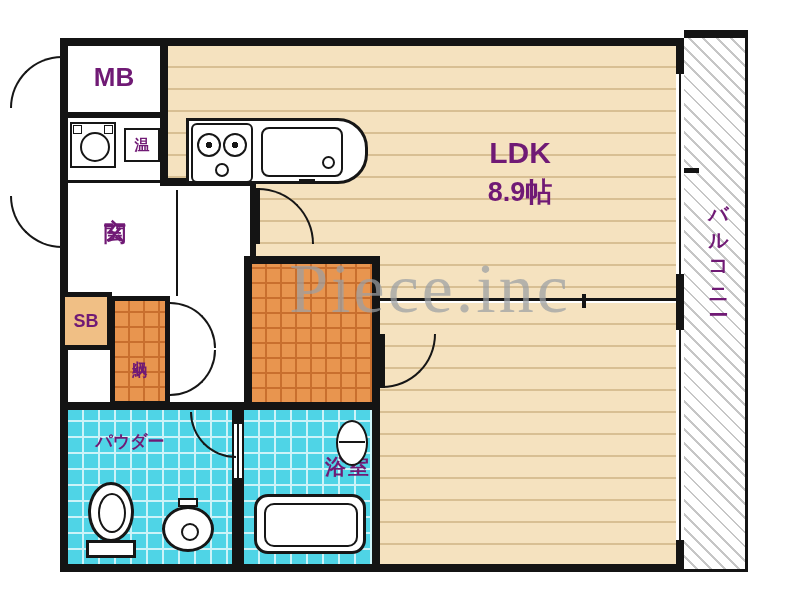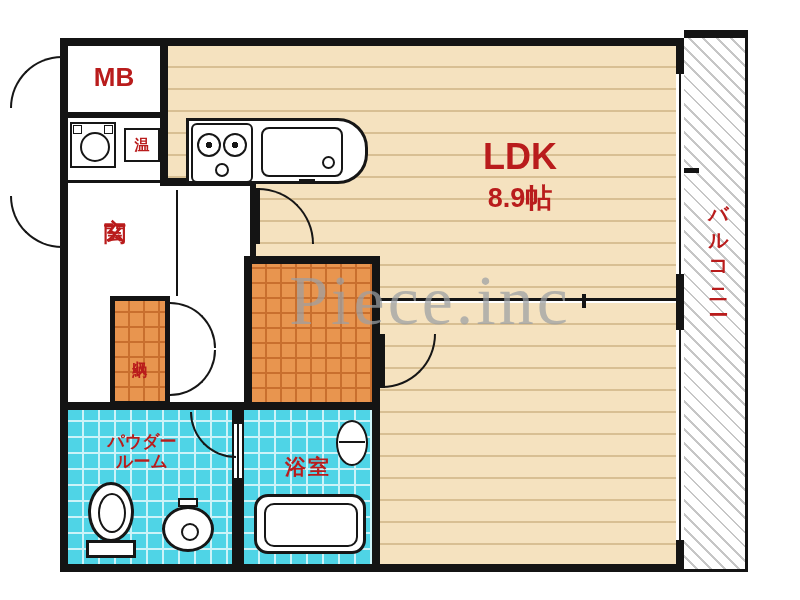--- a/index.html
+++ b/index.html
@@ -11,21 +11,21 @@
   .whitearea{position:absolute;background:#fff;z-index:2;}
   .grid-orange{position:absolute;z-index:3;background-color:var(--closet_fill,#e8954f);
     background-image:repeating-linear-gradient(0deg,transparent 0 13px,var(--closet_line,#c96f2e) 13px 15px),
                      repeating-linear-gradient(90deg,transparent 0 13px,var(--closet_line,#c96f2e) 13px 15px);}
   .grid-cyan{position:absolute;z-index:2;background-color:var(--wet_fill,#4fd4e6);
     background-image:repeating-linear-gradient(0deg,transparent 0 14px,var(--wet_line,#cdf3f8) 14px 16px),
                      repeating-linear-gradient(90deg,transparent 0 14px,var(--wet_line,#cdf3f8) 14px 16px);}
   .balcony{position:absolute;z-index:1;background:repeating-linear-gradient(45deg,#fff 0 8px,var(--hatch_line,#c6c6c6) 8px 10px);
     border-top:8px solid var(--wall,#141414);border-right:3px solid var(--wall,#141414);border-bottom:3px solid var(--wall,#141414);}
   .window{position:absolute;z-index:4;background:linear-gradient(90deg,#fff 0 3px,var(--wall,#141414) 3px 5px,#fff 5px 8px);}
-  .lbl{position:absolute;z-index:5;font-weight:bold;color:#b91c1c;line-height:1.15;}
+  .lbl{position:absolute;z-index:5;font-weight:bold;color:#701a75;line-height:1.15;}
   .vtext{writing-mode:vertical-rl;text-orientation:upright;}
   .arc{position:absolute;z-index:5;border:0 solid #161616;}
   .arc.tl{border-top-width:2px;border-left-width:2px;border-top-left-radius:100% 100%;}
   .arc.tr{border-top-width:2px;border-right-width:2px;border-top-right-radius:100% 100%;}
   .arc.bl{border-bottom-width:2px;border-left-width:2px;border-bottom-left-radius:100% 100%;}
   .arc.br{border-bottom-width:2px;border-right-width:2px;border-bottom-right-radius:100% 100%;}
   .icon{position:absolute;z-index:5;background:#fff;border:2px solid #161616;box-sizing:border-box;}
   .flexc{display:flex;align-items:center;justify-content:center;}
   .watermark{position:absolute;z-index:6;font-family:"Liberation Serif",serif;
     color:var(--watermark,#9ca0a4);opacity:.72;font-size:70px;letter-spacing:3px;line-height:1;pointer-events:none;}
@@ -62,20 +62,23 @@
   <div class="wall" style="left:238px;top:402px;width:142px;height:8px;"></div>
   <div class="wall" style="left:60px;top:402px;width:184px;height:8px;"></div>
   <div class="wall" style="left:232px;top:402px;width:12px;height:162px;"></div>
   <div class="window" style="left:234px;top:424px;width:8px;height:54px;z-index:4;"></div>
   <div class="wall" style="left:378px;top:298px;width:298px;height:3px;"></div>
   <div class="wall" style="left:582px;top:294px;width:4px;height:14px;"></div>
   <div class="wall" style="left:176px;top:190px;width:2px;height:106px;z-index:3;"></div>
 
   <div class="grid-orange" style="left:252px;top:264px;width:120px;height:138px;"></div>
   <div class="boxed grid-orange" style="left:110px;top:296px;width:60px;height:110px;"></div>
+  <div class="boxed flexc" style="left:60px;top:292px;width:52px;height:58px;background:var(--shoe_box_fill,#f0bf85);z-index:4;">
+     <span class="lbl" style="position:static;font-size:18px;">SB</span>
+  </div>
   <div class="grid-cyan" style="left:68px;top:410px;width:164px;height:154px;"></div>
   <div class="grid-cyan" style="left:244px;top:410px;width:128px;height:154px;"></div>
 
   <div class="lbl flexc" style="left:66px;top:44px;width:96px;height:68px;font-size:26px;">MB</div>
   <div class="icon" style="left:70px;top:122px;width:46px;height:46px;">
     <div style="position:absolute;left:8px;top:8px;width:26px;height:26px;border:2px solid #161616;border-radius:50%;"></div>
     <div style="position:absolute;left:1px;top:1px;width:7px;height:7px;border:1px solid #161616;"></div>
     <div style="position:absolute;right:1px;top:1px;width:7px;height:7px;border:1px solid #161616;"></div>
   </div>
   <div class="icon flexc" style="left:124px;top:128px;width:36px;height:34px;">
@@ -92,53 +95,52 @@
       <div style="position:absolute;left:22px;top:38px;width:10px;height:10px;border:2px solid #161616;border-radius:50%;"></div>
     </div>
     <div style="position:absolute;left:72px;top:6px;width:78px;height:46px;border:2px solid #161616;border-radius:8px;">
       <div style="position:absolute;right:6px;bottom:6px;width:9px;height:9px;border:2px solid #161616;border-radius:50%;"></div>
     </div>
     <div style="position:absolute;left:110px;bottom:-3px;width:16px;height:5px;background:#161616;"></div>
   </div>
 
 
   <div class="lbl" style="left:420px;top:136px;width:200px;text-align:center;">
-    <div style="font-size:36px;">LDK</div>
+    <div style="font-size:30px;">LDK</div>
     <div style="font-size:27px;margin-top:6px;">8.9帖</div>
   </div>
 
   <div class="lbl" style="left:420px;top:412px;width:200px;text-align:center;">
   </div>
 
-  <div class="lbl" style="left:80px;top:432px;width:124px;text-align:center;font-size:17px;">
+  <div class="lbl" style="left:68px;top:432px;width:124px;text-align:center;font-size:17px;">
     <div>パウダー</div>
-    <div>ルーム</div>
   </div>
   <div class="icon" style="left:88px;top:482px;width:46px;height:60px;border-radius:50%;border-width:3px;">
     <div style="position:absolute;left:7px;top:8px;width:24px;height:36px;border:2px solid #161616;border-radius:50%;"></div>
   </div>
   <div class="icon" style="left:86px;top:540px;width:50px;height:18px;border-width:3px;"></div>
   <div class="icon" style="left:162px;top:506px;width:52px;height:46px;border-radius:50%;border-width:3px;">
     <div style="position:absolute;left:16px;top:14px;width:14px;height:14px;border:2px solid #161616;border-radius:50%;"></div>
   </div>
   <div class="icon" style="left:178px;top:498px;width:20px;height:9px;"></div>
 
-  <div class="lbl flexc" style="left:244px;top:454px;width:128px;height:26px;font-size:21px;letter-spacing:2px;">浴室</div>
+  <div class="lbl flexc" style="left:244px;top:454px;width:128px;height:26px;font-size:21px;letter-spacing:2px;padding-left:40px;">浴室</div>
   <div class="icon" style="left:254px;top:494px;width:112px;height:60px;border-width:3px;border-radius:14px;">
     <div style="position:absolute;left:7px;top:6px;width:90px;height:40px;border:2px solid #161616;border-radius:10px;"></div>
   </div>
   <div class="icon" style="left:336px;top:420px;width:32px;height:46px;border-radius:50%;">
     <div style="position:absolute;left:1px;top:19px;width:26px;height:2px;background:#161616;"></div>
   </div>
 
   <div class="arc tl" style="left:10px;top:56px;width:50px;height:50px;"></div>
   <div class="arc bl" style="left:10px;top:196px;width:50px;height:50px;"></div>
   <div class="arc tr" style="left:258px;top:188px;width:54px;height:54px;"></div>
   <div class="wall" style="left:254px;top:188px;width:6px;height:56px;z-index:5;"></div>
   <div class="arc tr" style="left:170px;top:302px;width:44px;height:44px;"></div>
   <div class="arc br" style="left:170px;top:350px;width:44px;height:44px;"></div>
   <div class="arc br" style="left:382px;top:334px;width:52px;height:52px;"></div>
   <div class="wall" style="left:380px;top:334px;width:5px;height:54px;z-index:5;"></div>
   <div class="arc bl" style="left:190px;top:412px;width:44px;height:44px;"></div>
 
-  <div class="watermark" style="left:160px;top:254px;width:540px;text-align:center;margin-top:12px;">Piece.inc</div>
+  <div class="watermark" style="left:160px;top:254px;width:540px;text-align:center;">Piece.inc</div>
 
 </div>
 
 </body></html>

